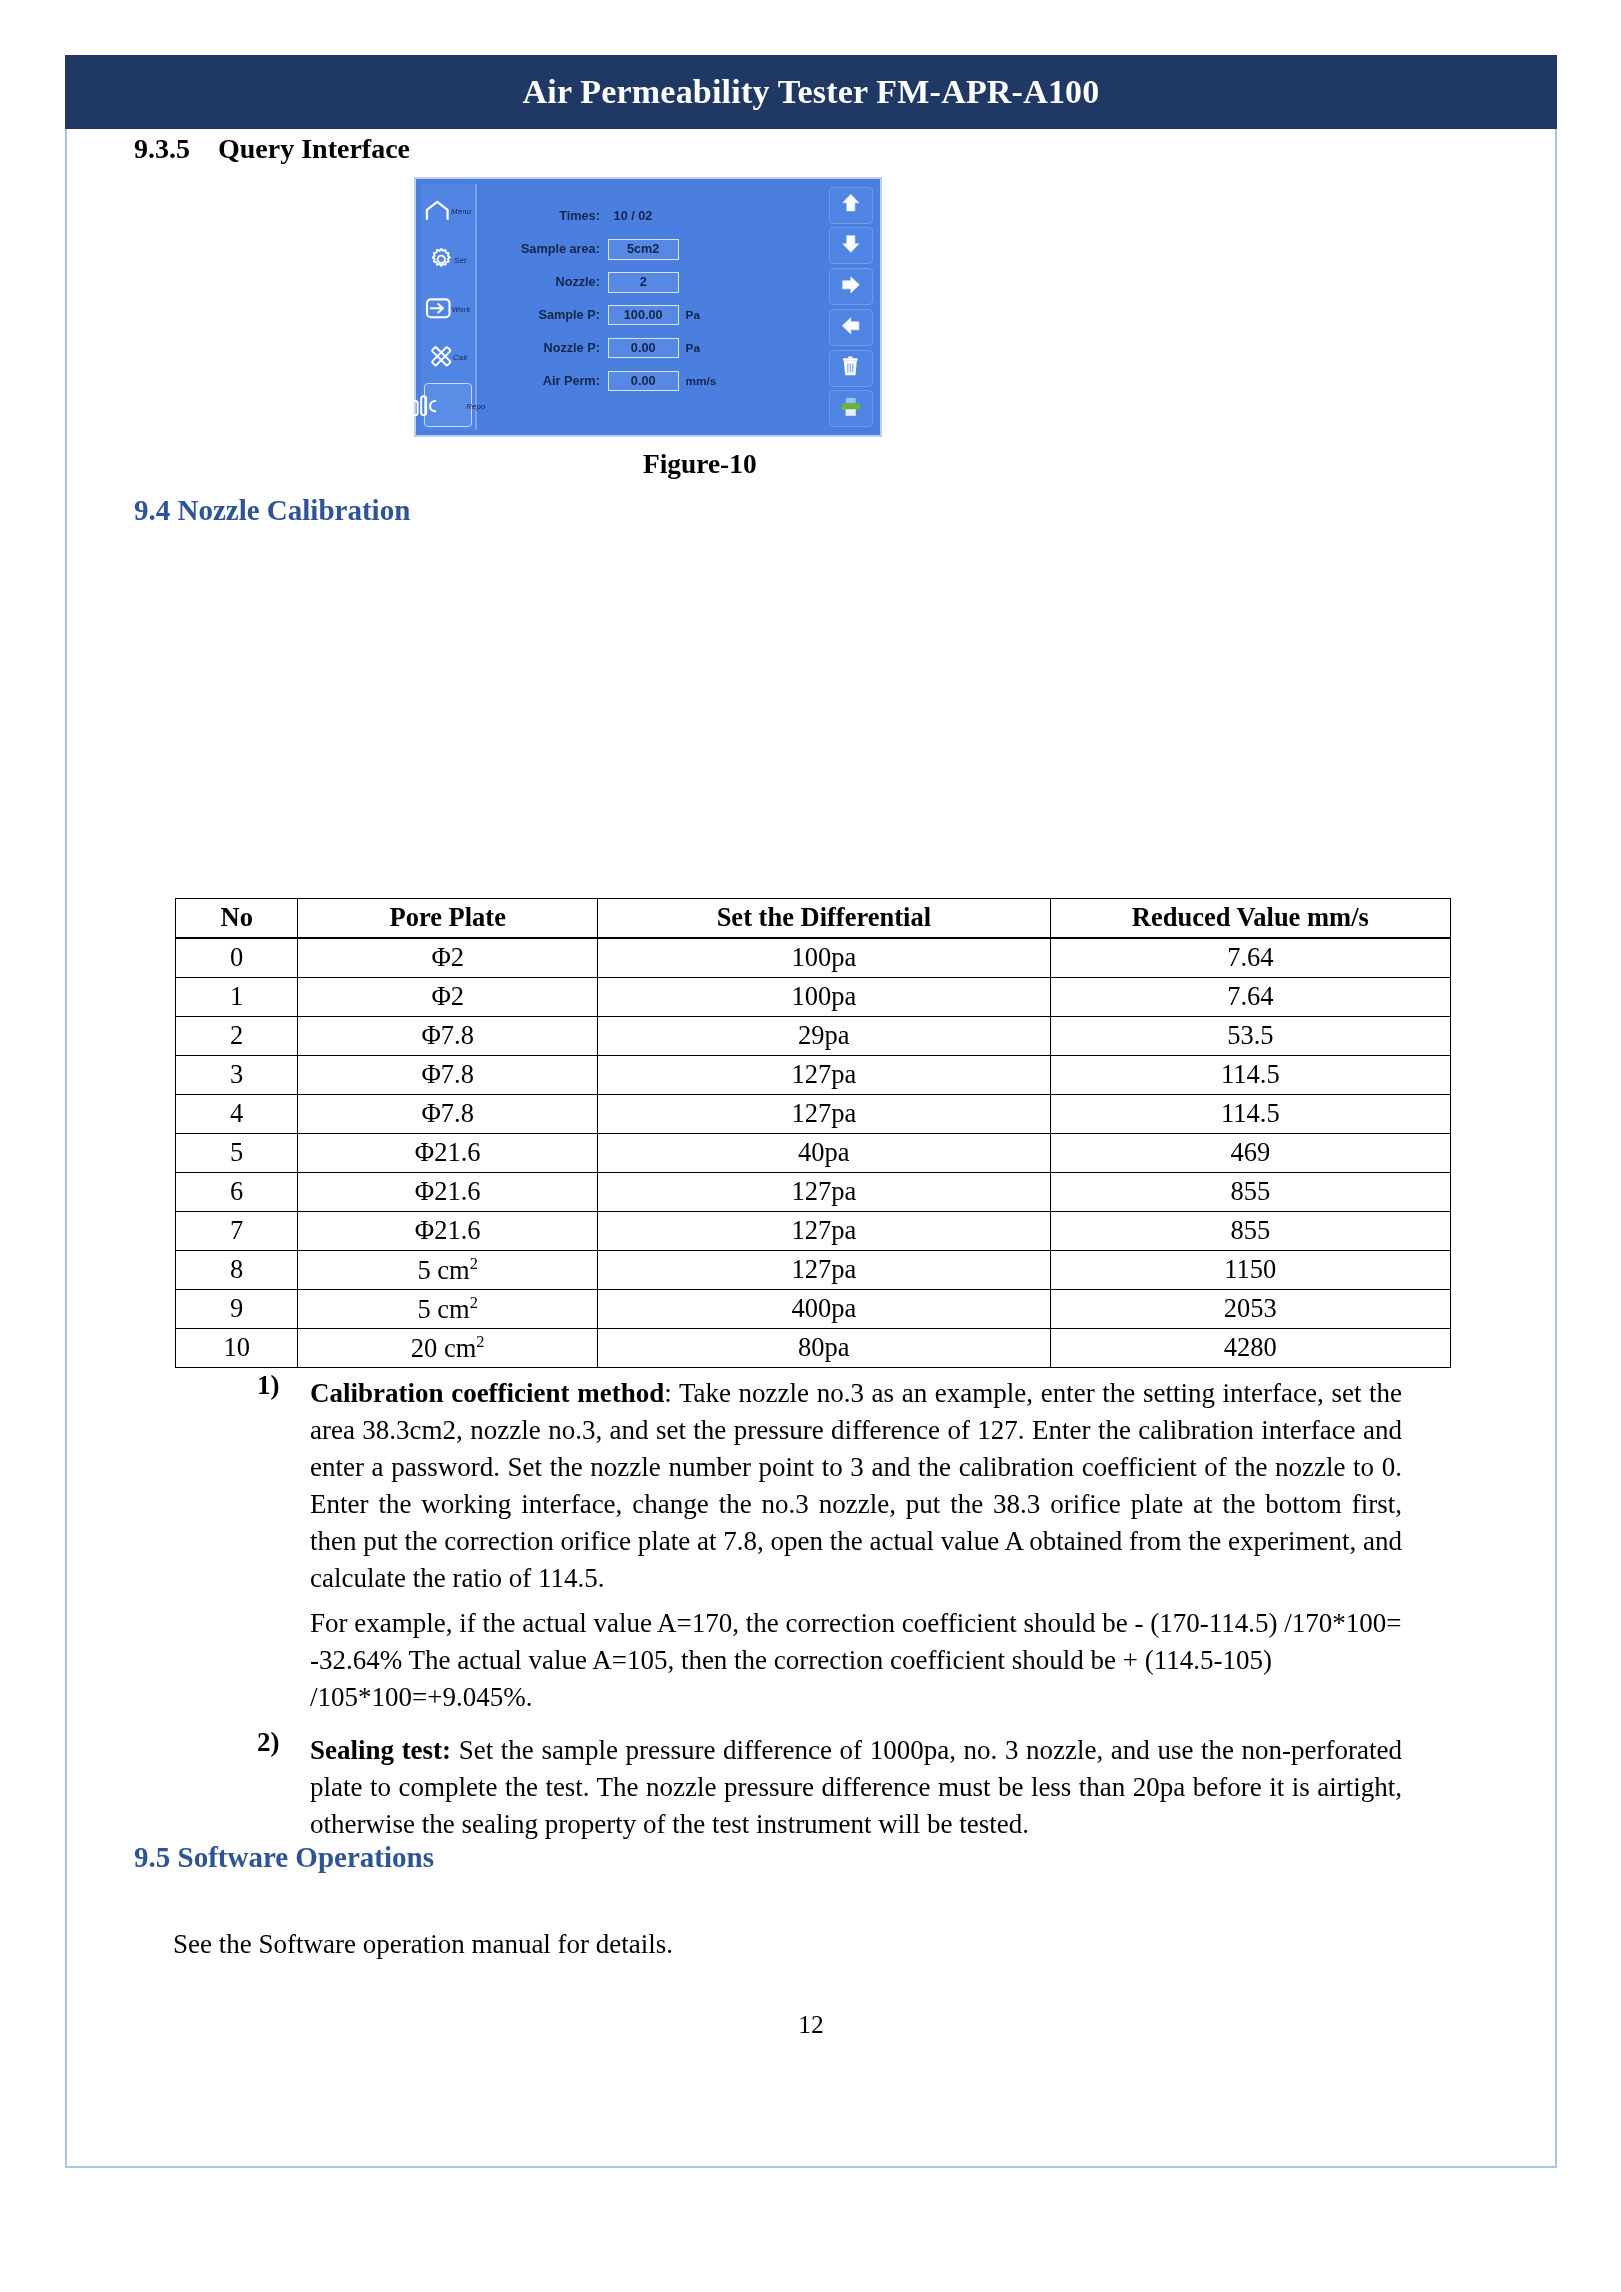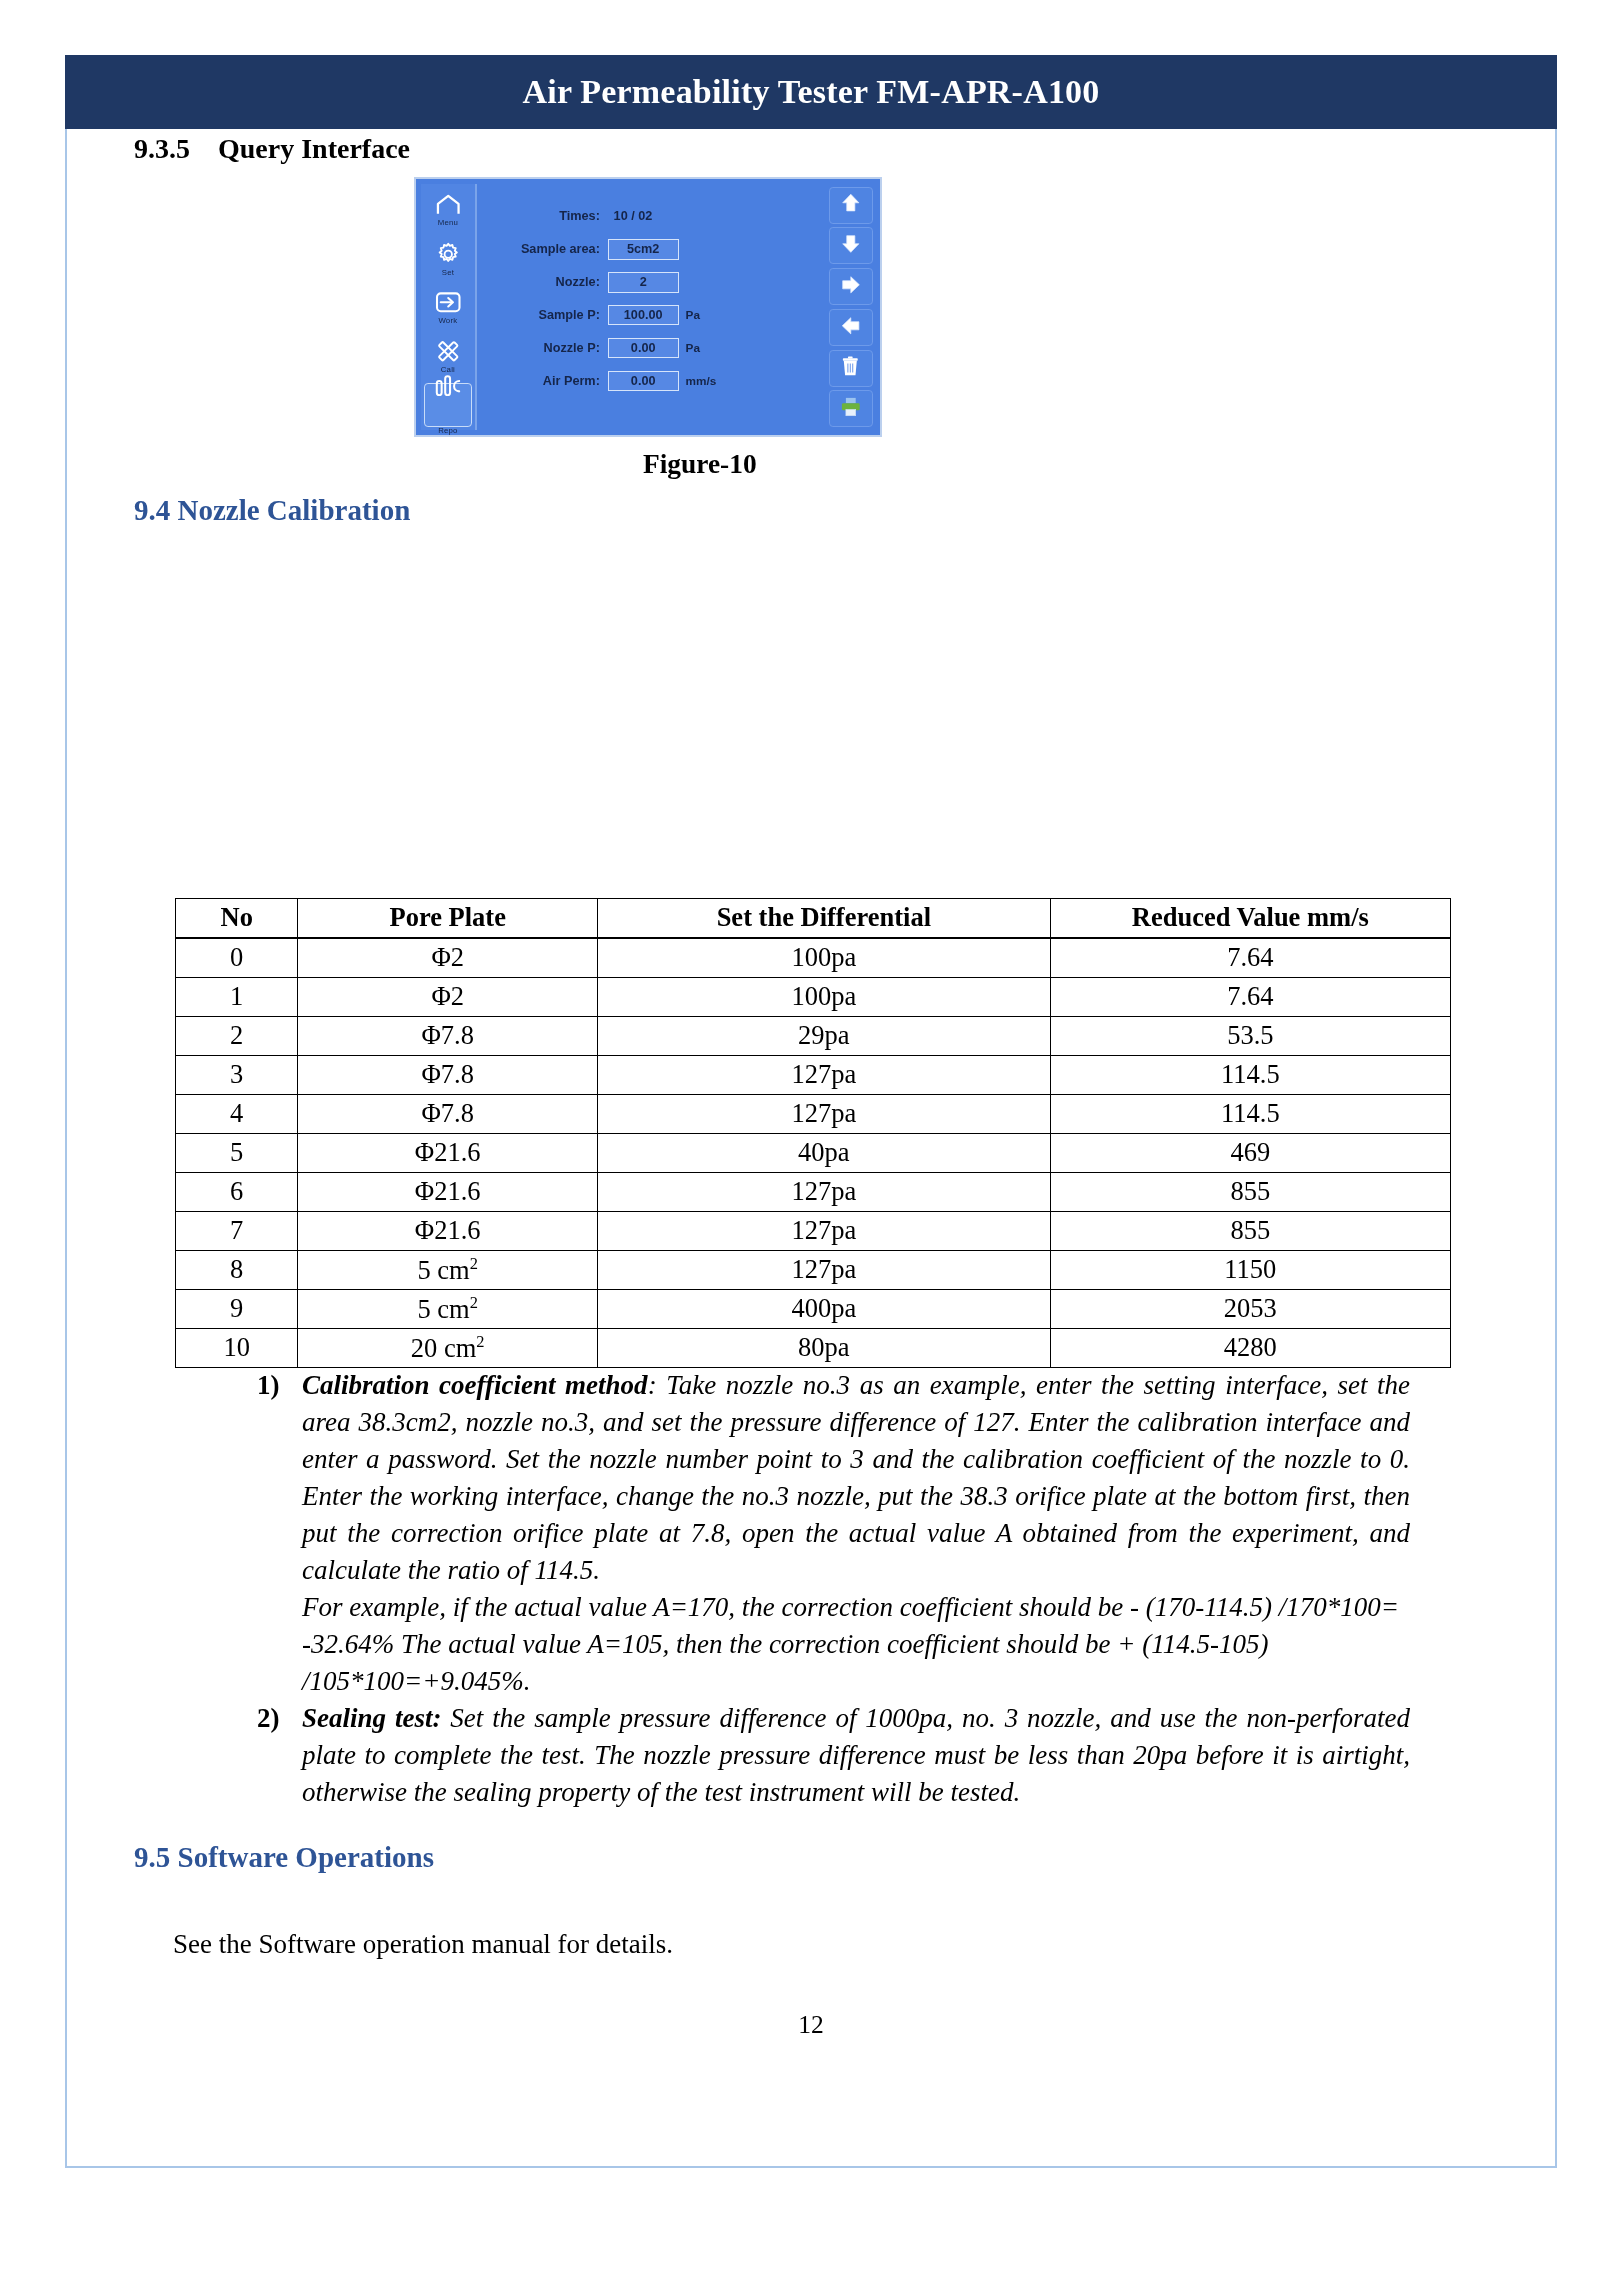--- a/index.html
+++ b/index.html
@@ -112,26 +112,27 @@
     justify-content: space-between;
     padding: 4.9px 0 2.9px 0;
     border-right: 2px solid #7aa4ea;
     box-sizing: border-box;
     background: #5185e3;
   }
   .rail-item {
     width: 48px;
     height: 44px;
     display: flex;
-    flex-direction: column;
+    flex-direction: row;
     align-items: center;
     justify-content: center;
     box-sizing: border-box;
     border: 1px solid transparent;
     border-radius: 3.9px;
+    font-style: italic;
   }
   .rail-item.selected {
     border: 1px solid #c8dcf8;
     background: #5a8de6;
     gap: 28px;
   }
   .rail-ico { line-height: 0; }
   .rail-lbl {
     font-family: "Liberation Sans", sans-serif;
     font-size: 7.8px;
@@ -263,24 +264,23 @@
   }
   .li-marker {
     flex: 0 0 51px;
     font-weight: bold;
     text-align: left;
     padding-left: 5.9px;
     box-sizing: border-box;
   }
   .li-body { flex: 1 1 auto; }
   .li-body p {
-    margin: 0;
+    margin: 8px;
     text-align: justify;
     text-justify: inter-word;
-    font-style: italic;
   }
   .li-body p.noj { text-align: left; }
   b.lead { font-weight: bold; }
 
   
   .p-note {
     position: absolute;
     font-family: "Liberation Serif", serif;
     font-size: 27px;
     color: #000;

